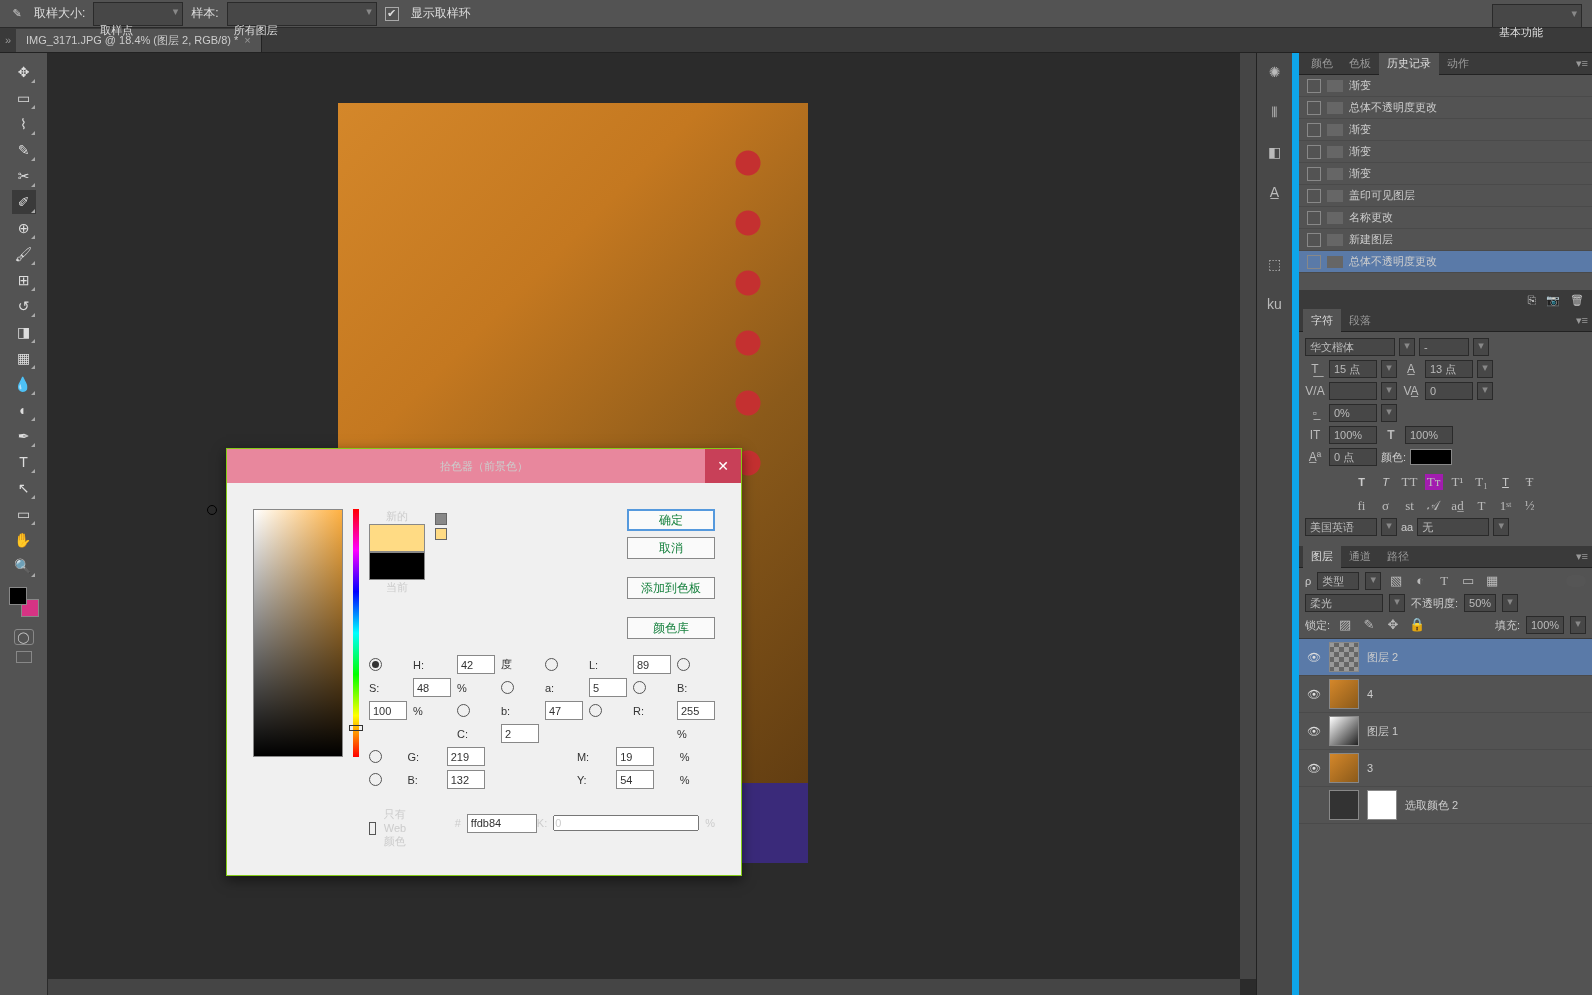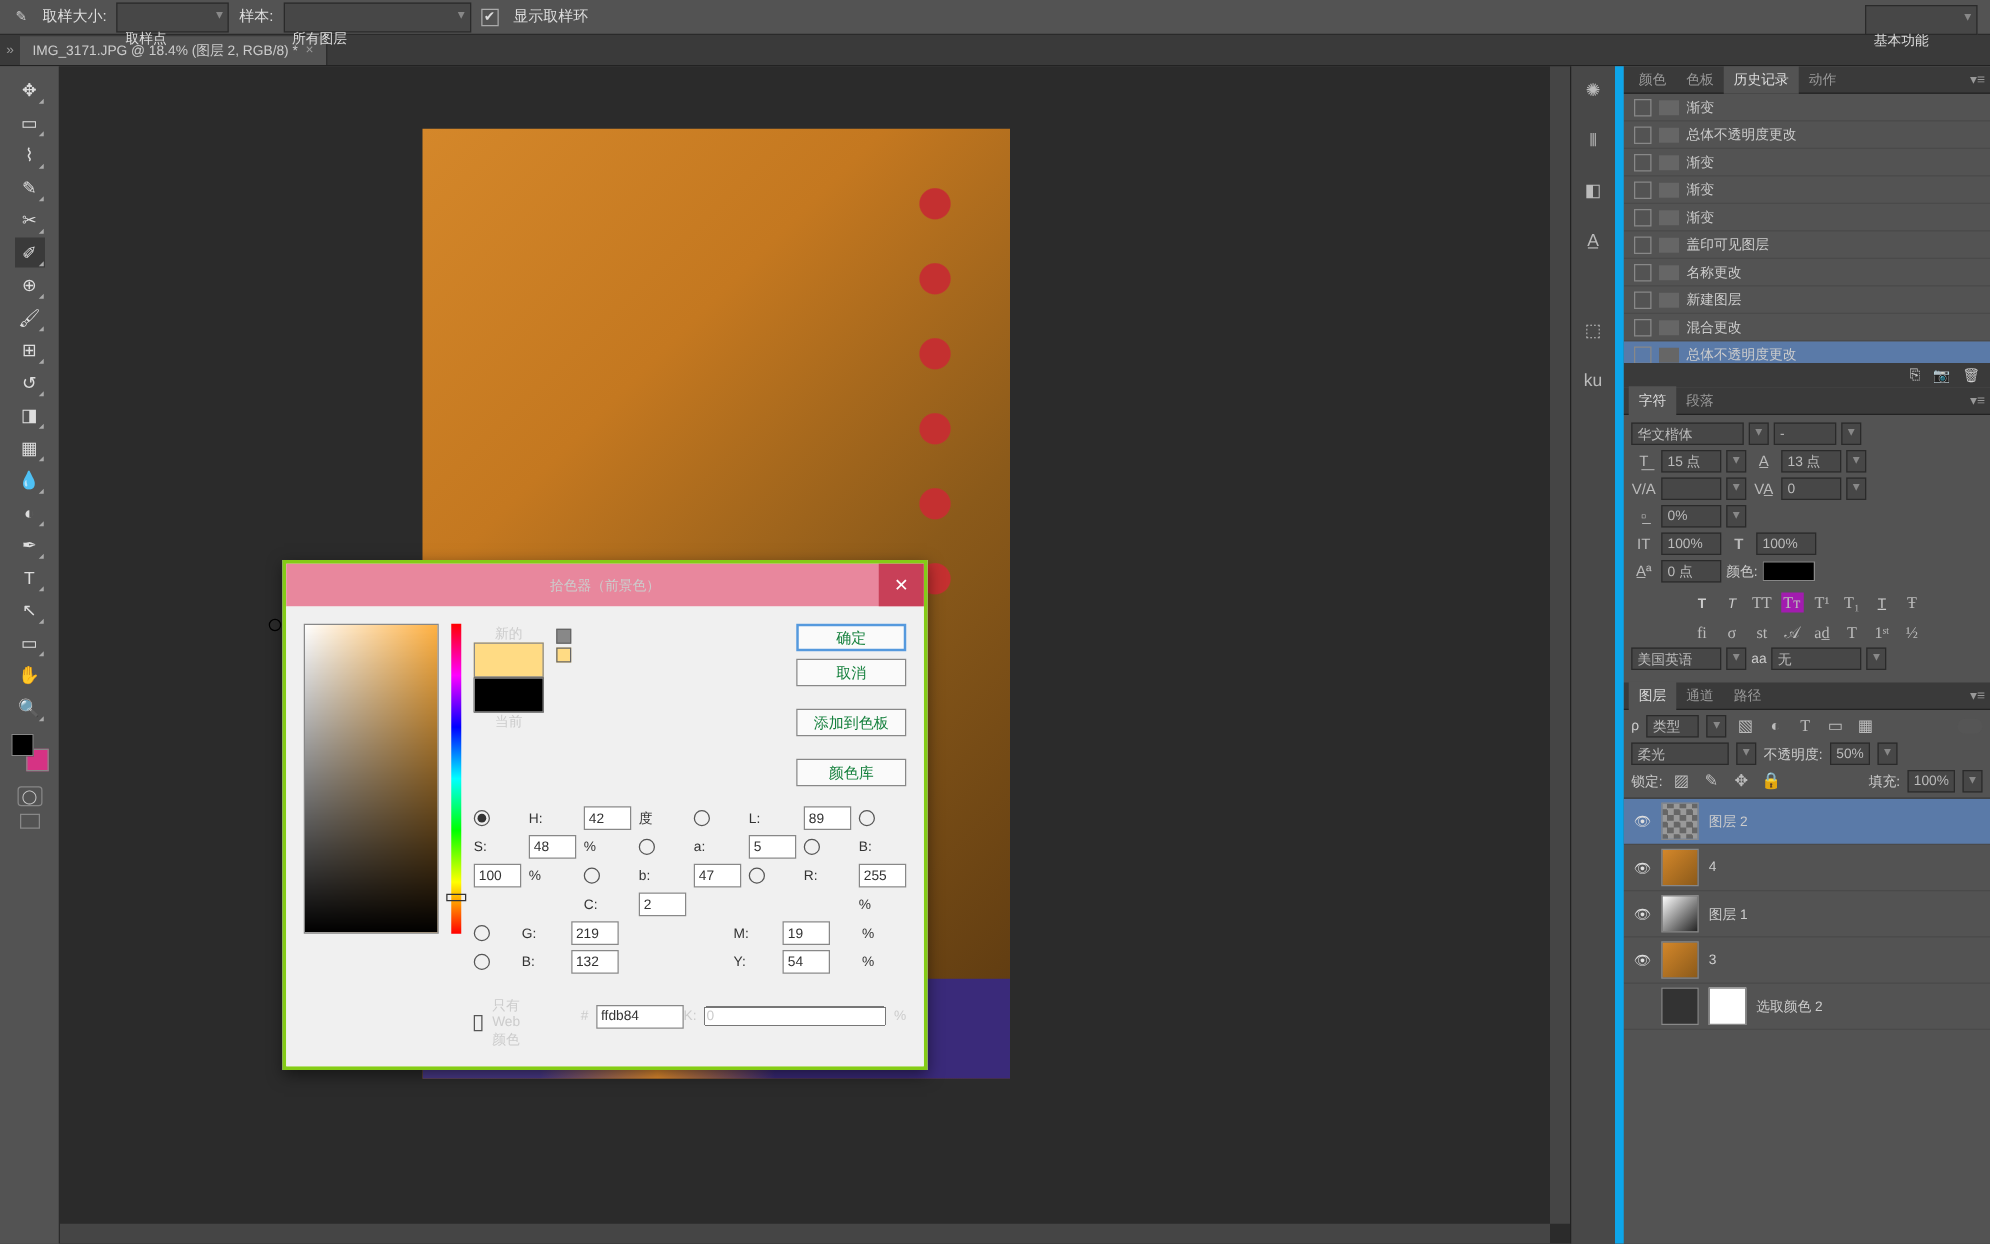--- a/index.html
+++ b/index.html
@@ -57,24 +57,24 @@
 .lay-list{flex:1;overflow:auto}
 .layer{height:37px;display:flex;align-items:center;padding:2px 8px;gap:8px;border-bottom:1px solid #4a4a4a}
 .layer.sel{background:#5a7aa8}
 .layer .eye{width:14px;color:#ddd}
 .layer .thumb{width:30px;height:30px;border:1px solid #888;background:#888}
 .thumb.checker{background:repeating-conic-gradient(#666 0 25%,#999 0 50%) 50%/10px 10px}
 .thumb.gold{background:linear-gradient(135deg,#d4872a,#8b5a1a)}
 .thumb.bw{background:linear-gradient(135deg,#fff,#222)}
 
 
-.picker{position:absolute;left:178px;top:395px;width:516px;background:#fff;border:3px solid #84cc16;box-shadow:0 4px 12px rgba(0,0,0,.5);z-index:100}
+.picker{position:absolute;left:178px;top:395px;width:516px;background:#fff;border:1px solid #84cc16;box-shadow:0 4px 12px rgba(0,0,0,.5);z-index:100}
 .picker-title{height:34px;background:#e8879d;display:flex;align-items:center;justify-content:center;position:relative;color:#333;font-size:14px}
 .picker-close{position:absolute;right:0;top:0;width:36px;height:34px;background:#c84058;color:#fff;display:flex;align-items:center;justify-content:center;font-size:14px}
-.picker-body{background:#f0f0f0;padding:14px;display:flex;gap:10px}
+.picker-body{background:#f0f0f0;padding:26px;display:flex;gap:10px}
 .sat-box{width:248px;height:248px;background:linear-gradient(to top,#000,rgba(0,0,0,0)),linear-gradient(to right,#fff,#ffb142);position:relative;border:1px solid #888}
 .sat-cursor{position:absolute;width:10px;height:10px;border:1px solid #000;border-radius:50%;top:-5px;right:125px}
 .hue-bar{width:18px;height:248px;background:linear-gradient(to bottom,#f00,#f0f,#00f,#0ff,#0f0,#ff0,#f00);position:relative}
 .hue-slider{position:absolute;left:-4px;right:-4px;height:6px;border:1px solid #333;top:216px}
 .picker-right{flex:1;display:flex;flex-direction:column;gap:4px}
 .swatch-new{width:56px;height:28px;border:1px solid #888}
 .swatch-cur{width:56px;height:28px;background:#000;border:1px solid #888}
 .pr-top{display:flex;gap:10px}
 .pr-labels{display:flex;flex-direction:column;align-items:center;font-size:11px;color:#333}
 .pr-btns{display:flex;flex-direction:column;gap:6px;margin-left:auto}
@@ -317,25 +317,20 @@
       <div class="h-row">
           <span class="h-ic"></span>
           <span class="h-ic2"></span>
           <span>名称更改</span>
         </div>
       <div class="h-row">
           <span class="h-ic"></span>
           <span class="h-ic2"></span>
           <span>新建图层</span>
         </div>
-      <div class="h-row">
-          <span class="h-ic"></span>
-          <span class="h-ic2"></span>
-          <span>混合更改</span>
-        </div>
       <div class="h-row sel">
           <span class="h-ic"></span>
           <span class="h-ic2"></span>
           <span>总体不透明度更改</span>
         </div>
     </div>
     <div class="h-foot">
       <span>⎘</span>
       <span>📷</span>
       <span>🗑</span>

